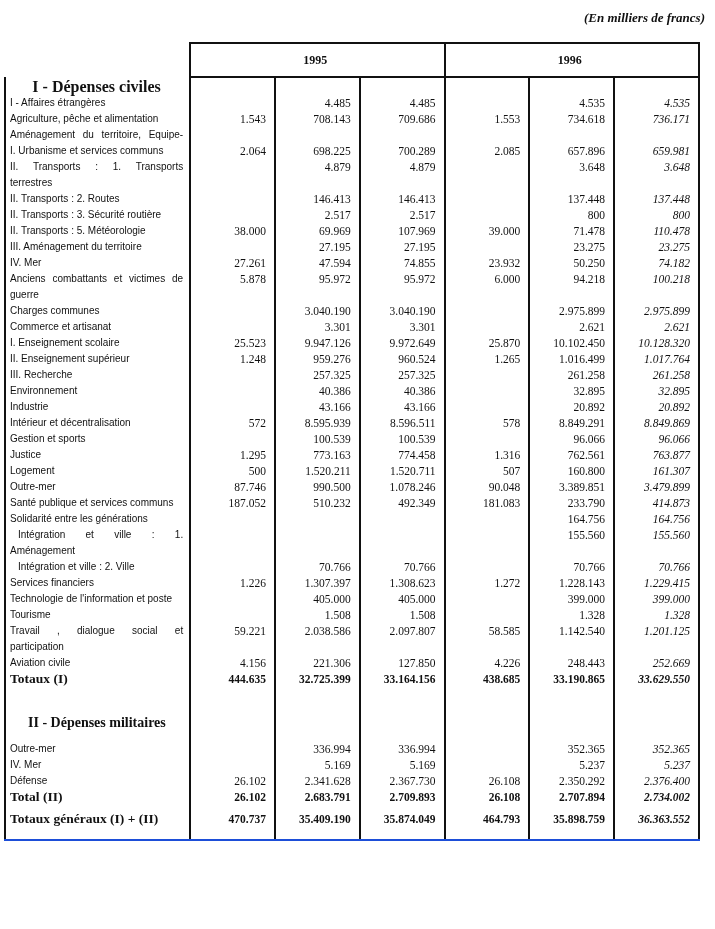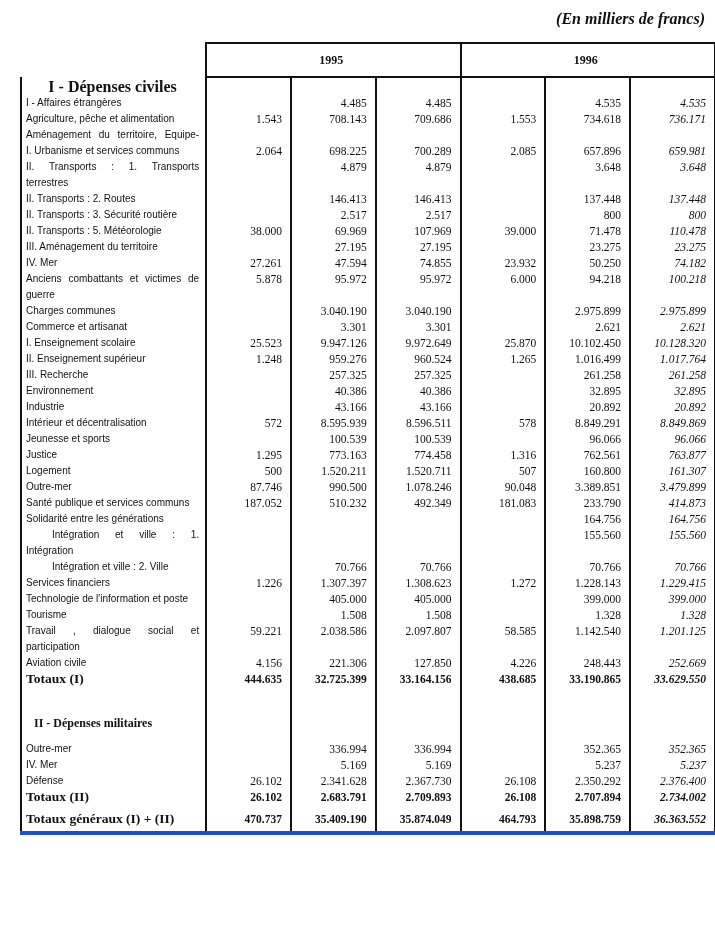--- a/index.html
+++ b/index.html
@@ -1,34 +1,34 @@
 <!DOCTYPE html>
 <html><head>
 <meta charset="utf-8">
 <style>
   html, body { margin: 0; padding: 0; background: #ffffff; }
   body { width: 715px; height: 929px; position: relative; font-family: "Liberation Serif", "DejaVu Serif", serif; color: #111; overflow: hidden; }
-  .unit-note { position: absolute; right: 10px; top: 10px; font-style: italic; font-weight: bold; font-size: 16px; }
-  table { position: absolute; left: 20px; top: 42px; border-collapse: collapse; width: 696px; }
+  .unit-note { position: absolute; right: 10px; top: 10px; font-style: italic; font-weight: bold; font-size: 13px; }
+  table { position: absolute; left: 4px; top: 42px; border-collapse: collapse; width: 696px; }
   th, td { padding: 0 8px 0 4px; font-size: 11.5px; line-height: 16px; vertical-align: top; }
   col.c-label { width: 186px; }
   col.c-num { width: 85px; }
   .hdr-year th { border: 2px solid #111; height: 32px; vertical-align: middle; text-align: center; font-weight: bold; font-size: 12px; }
   .hdr-cols th { border: 2px solid #111; height: 44px; vertical-align: middle; text-align: center; font-weight: bold; font-size: 12px; line-height: 15px; }
   .blank { border: none !important; }
   td.lbl { border-left: 2px solid #111; border-right: 2px solid #111; font-family: "Liberation Sans", "DejaVu Sans", sans-serif; font-size: 10px; text-align: left; padding-left: 4px; padding-right: 6px; }
   td.lbl.just { text-align: justify; text-align-last: justify; }
-  td.lbl.indent { padding-left: 30px; }
+  td.lbl.indent { padding-left: 12px; }
   td.num { border-left: 2px solid #111; border-right: 2px solid #111; text-align: right; padding-right: 8px; }
   td.sect { font-family: "Liberation Serif", "DejaVu Serif", serif; font-weight: bold; font-size: 16px; text-align: center; padding-top: 2px; }
-  td.sect2 { font-family: "Liberation Serif", "DejaVu Serif", serif; font-weight: bold; font-size: 12px; text-align: left; padding-left: 12px; padding-top: 14px; padding-bottom: 10px; }
+  td.sect2 { font-family: "Liberation Serif", "DejaVu Serif", serif; font-weight: bold; font-size: 14px; text-align: left; padding-left: 22px; padding-top: 14px; padding-bottom: 10px; }
   tr.total td { font-weight: bold; margin-top: 10px; }
   tr.total td.lbl { font-family: "Liberation Serif", "DejaVu Serif", serif; font-size: 13.5px; }
   tr.spacer td { height: 14px; }
-  tr.last td { border-bottom: 4px solid #1d4ed8; padding-bottom: 4px; padding-top: 6px; }
+  tr.last td { border-bottom: 2px solid #1d4ed8; padding-bottom: 12px; padding-top: 6px; }
   td.skew { font-style: italic; }
 </style>
 </head>
 <body>
 
 <div class="unit-note">(En milliers de francs)</div>
 
 <table>
   <colgroup>
     <col class="c-label">
@@ -239,21 +239,21 @@
       <tr>
         <td class="lbl">Intérieur et décentralisation</td>
         <td class="num">572</td>
         <td class="num">8.595.939</td>
         <td class="num">8.596.511</td>
         <td class="num">578</td>
         <td class="num">8.849.291</td>
         <td class="num skew">8.849.869</td>
       </tr>
       <tr>
-        <td class="lbl">Jeunesse et sports</td>
+        <td class="lbl">Gestion et sports</td>
         <td class="num"></td>
         <td class="num">100.539</td>
         <td class="num">100.539</td>
         <td class="num"></td>
         <td class="num">96.066</td>
         <td class="num skew">96.066</td>
       </tr>
       <tr>
         <td class="lbl">Justice</td>
         <td class="num">1.295</td>
@@ -302,21 +302,21 @@
       <tr>
         <td class="lbl just indent">Intégration et ville : 1.</td>
         <td class="num"></td>
         <td class="num"></td>
         <td class="num"></td>
         <td class="num"></td>
         <td class="num">155.560</td>
         <td class="num skew">155.560</td>
       </tr>
       <tr>
-        <td class="lbl">Intégration</td>
+        <td class="lbl">Aménagement</td>
         <td class="num"></td>
         <td class="num"></td>
         <td class="num"></td>
         <td class="num"></td>
         <td class="num"></td>
         <td class="num skew"></td>
       </tr>
       <tr>
         <td class="lbl indent">Intégration et ville : 2. Ville</td>
         <td class="num"></td>
@@ -428,21 +428,21 @@
       <tr>
         <td class="lbl">Défense</td>
         <td class="num">26.102</td>
         <td class="num">2.341.628</td>
         <td class="num">2.367.730</td>
         <td class="num">26.108</td>
         <td class="num">2.350.292</td>
         <td class="num skew">2.376.400</td>
       </tr>
       <tr class="total">
-        <td class="lbl">Totaux (II)</td>
+        <td class="lbl">Total (II)</td>
         <td class="num">26.102</td>
         <td class="num">2.683.791</td>
         <td class="num">2.709.893</td>
         <td class="num">26.108</td>
         <td class="num">2.707.894</td>
         <td class="num skew">2.734.002</td>
       </tr>
       <tr class="total last">
         <td class="lbl">Totaux généraux (I) + (II)</td>
         <td class="num">470.737</td>

